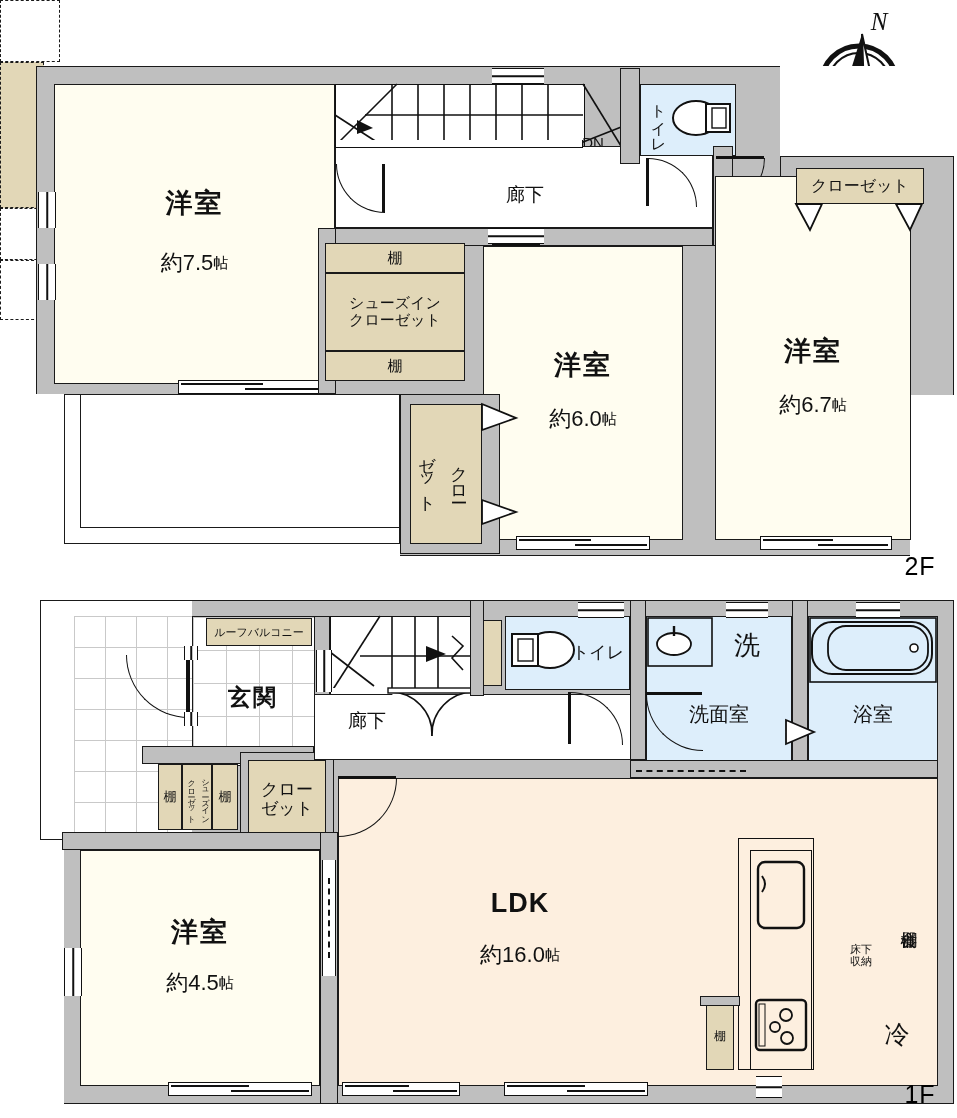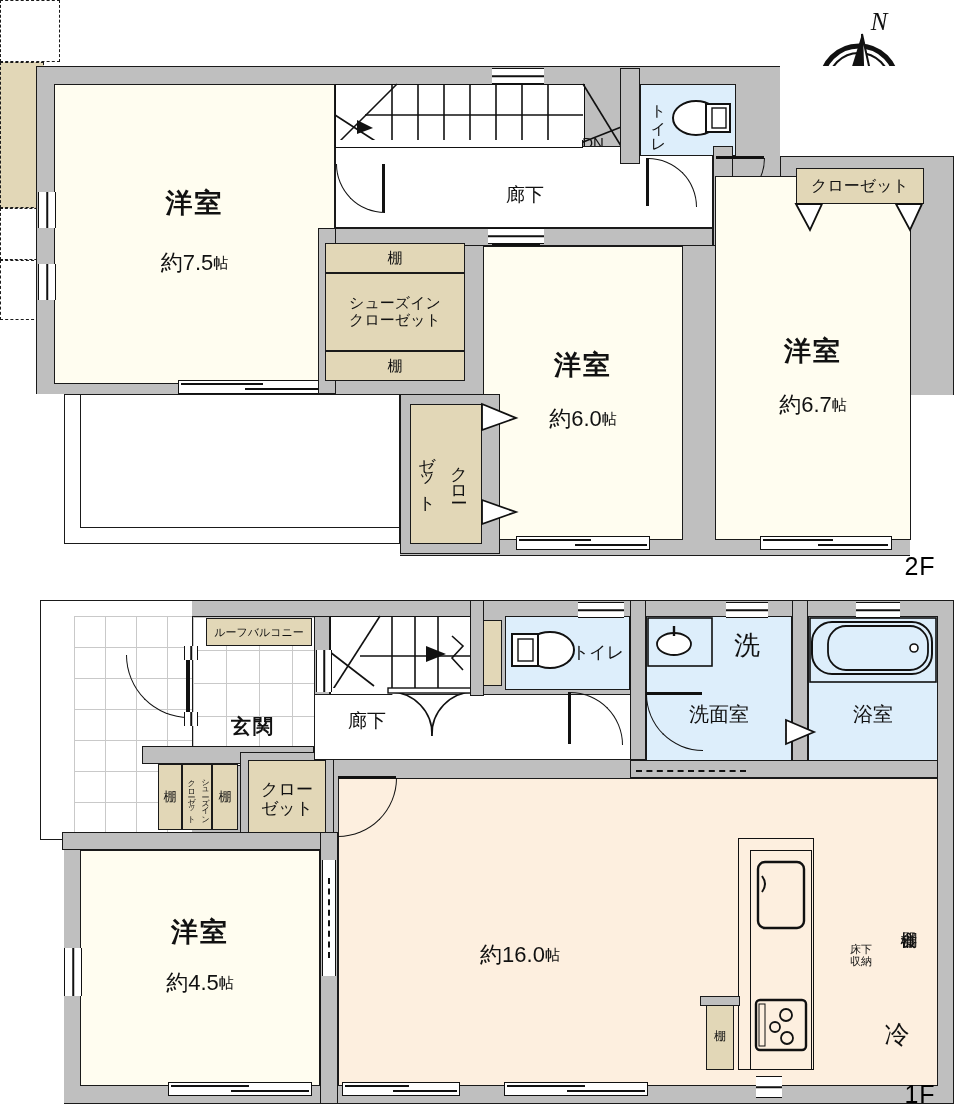--- a/index.html
+++ b/index.html
@@ -218,21 +218,21 @@
 
   <div class="lbl floorlbl" style="left:890px;top:550px;width:60px;height:32px;">2F</div>
 
   <div class="ab wallnb" style="left:62px;top:600px;width:892px;height:504px;background:#bfbfbf;border:1.6px solid #1a1a1a;"></div>
 
   <div class="ab" style="left:40px;top:600px;width:152px;height:240px;background:#ffffff;border:1.6px solid #1a1a1a;border-right:none;"></div>
   <div class="tile" style="left:74px;top:616px;width:118px;height:222px;border:none;"></div>
   <div class="ab plainwhite" style="left:40px;top:840px;width:24px;height:264px;background:#ffffff;border:none;"></div>
 
   <div class="tile2" style="left:192px;top:616px;width:122px;height:148px;"></div>
-  <div class="lbl big" style="left:192px;top:682px;width:122px;height:32px;font-size:20px;margin-top:28px;">玄関</div>
+  <div class="lbl big" style="left:192px;top:682px;width:122px;height:32px;font-size:23px;">玄関</div>
 
   <div class="swing bl" style="left:126px;top:655px;width:62px;height:62px;background:transparent;"></div>
   <div class="leaf" style="left:186px;top:655px;width:4px;height:62px;"></div>
   <div class="win-v" style="left:184px;top:646px;width:12px;height:14px;"></div>
   <div class="win-v" style="left:184px;top:712px;width:12px;height:14px;"></div>
 
   <div class="ab closet" style="left:206px;top:618px;width:106px;height:28px;"></div>
   <div class="lbl tiny" style="left:206px;top:620px;width:106px;height:24px;font-size:11px;">ルーフバルコニー</div>
 
   <div class="ab closet" style="left:158px;top:764px;width:24px;height:66px;"></div>
@@ -351,20 +351,21 @@
   <div class="slide-h" style="left:168px;top:1082px;width:142px;height:12px;">
     <div class="s1" style="left:2px;top:2px;width:78px;"></div>
     <div class="s2" style="left:62px;top:7px;width:78px;"></div>
   </div>
 
   <div class="ab wallnb" style="left:320px;top:832px;width:18px;height:272px;background:#bfbfbf;border:1.6px solid #1a1a1a;"></div>
   <div class="ab" style="left:322px;top:860px;width:14px;height:116px;background:#fff;border-left:1.6px solid #111;border-right:1.6px solid #111;"></div>
   <div class="ab" style="left:328px;top:878px;width:8px;height:80px;border-left:2px dashed #111;"></div>
 
   <div class="ab room-ldk" style="left:338px;top:778px;width:600px;height:308px;"></div>
+  <div class="lbl big" style="left:400px;top:886px;width:240px;height:34px;letter-spacing:1px;">LDK</div>
   <div class="lbl sub" style="left:400px;top:940px;width:240px;height:30px;">
     <span>約16.0</span><span class="u">帖</span>
   </div>
 
   <div class="swing br" style="left:338px;top:778px;width:58px;height:58px;background:transparent;"></div>
   <div class="leaf" style="left:338px;top:776px;width:58px;height:3px;"></div>
 
   <div class="slide-h" style="left:342px;top:1082px;width:116px;height:12px;">
     <div class="s1" style="left:2px;top:2px;width:64px;"></div>
     <div class="s2" style="left:50px;top:7px;width:64px;"></div>

